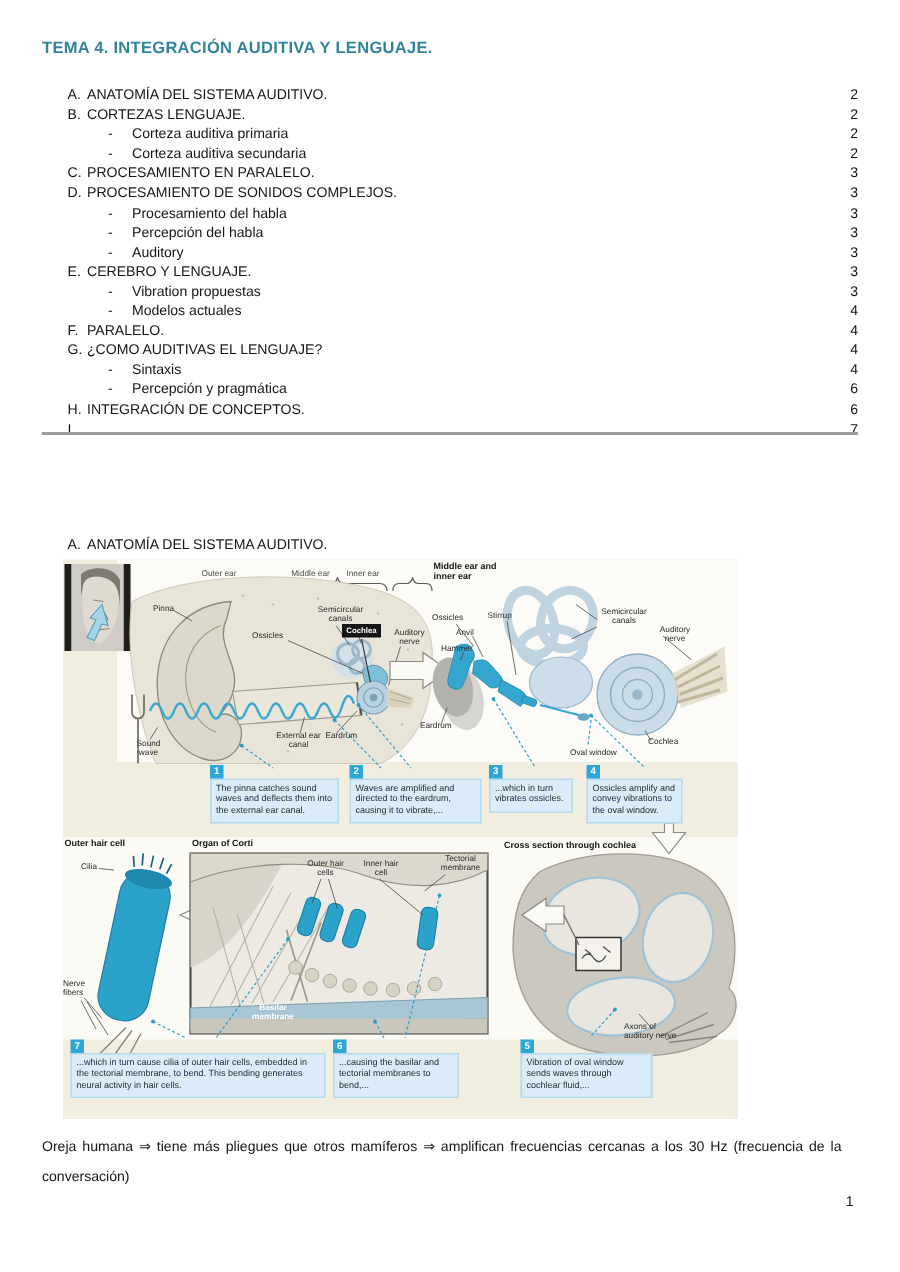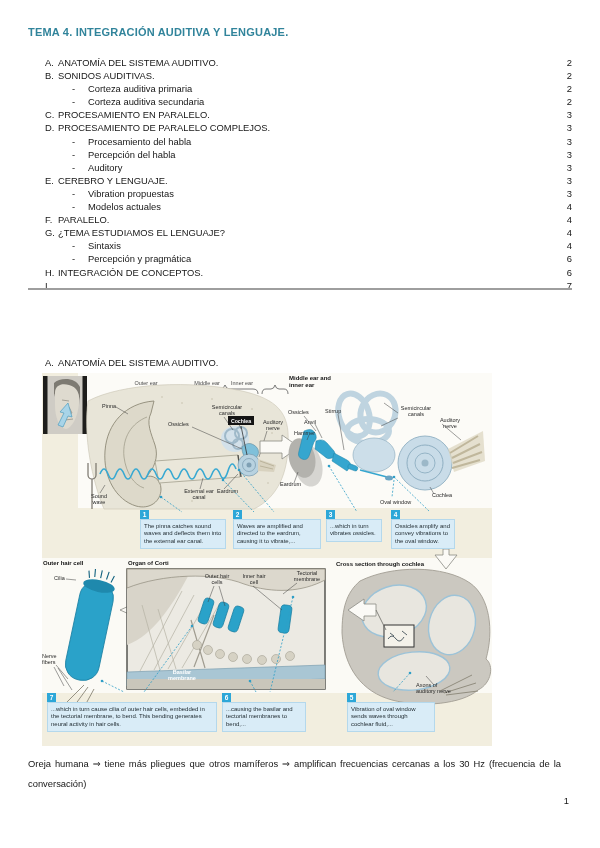--- a/index.html
+++ b/index.html
@@ -42,41 +42,41 @@
   <div class="doc-title">TEMA 4. INTEGRACIÓN AUDITIVA Y LENGUAJE.</div>
 
   <div class="toc">
     <div class="toc-row l1">
         <span class="toc-prefix">A.</span>
         <span>ANATOMÍA DEL SISTEMA AUDITIVO.</span>
         <span class="toc-page">2</span>
       </div>
     <div class="toc-row l1">
         <span class="toc-prefix">B.</span>
-        <span>SONIDOS AUDITIVAS.</span>
+        <span>CORTEZAS LENGUAJE.</span>
         <span class="toc-page">2</span>
       </div>
     <div class="toc-row l2">
         <span class="toc-prefix">-</span>
         <span>Corteza auditiva primaria</span>
         <span class="toc-page">2</span>
       </div>
     <div class="toc-row l2">
         <span class="toc-prefix">-</span>
         <span>Corteza auditiva secundaria</span>
         <span class="toc-page">2</span>
       </div>
     <div class="toc-row l1">
         <span class="toc-prefix">C.</span>
         <span>PROCESAMIENTO EN PARALELO.</span>
         <span class="toc-page">3</span>
       </div>
     <div class="toc-row l1">
         <span class="toc-prefix">D.</span>
-        <span>PROCESAMIENTO DE PARALELO COMPLEJOS.</span>
+        <span>PROCESAMIENTO DE SONIDOS COMPLEJOS.</span>
         <span class="toc-page">3</span>
       </div>
     <div class="toc-row l2">
         <span class="toc-prefix">-</span>
         <span>Procesamiento del habla</span>
         <span class="toc-page">3</span>
       </div>
     <div class="toc-row l2">
         <span class="toc-prefix">-</span>
         <span>Percepción del habla</span>
@@ -102,21 +102,21 @@
         <span>Modelos actuales</span>
         <span class="toc-page">4</span>
       </div>
     <div class="toc-row l1">
         <span class="toc-prefix">F.</span>
         <span>PARALELO.</span>
         <span class="toc-page">4</span>
       </div>
     <div class="toc-row l1">
         <span class="toc-prefix">G.</span>
-        <span>¿TEMA ESTUDIAMOS EL LENGUAJE?</span>
+        <span>¿COMO AUDITIVAS EL LENGUAJE?</span>
         <span class="toc-page">4</span>
       </div>
     <div class="toc-row l2">
         <span class="toc-prefix">-</span>
         <span>Sintaxis</span>
         <span class="toc-page">4</span>
       </div>
     <div class="toc-row l2">
         <span class="toc-prefix">-</span>
         <span>Percepción y pragmática</span>

